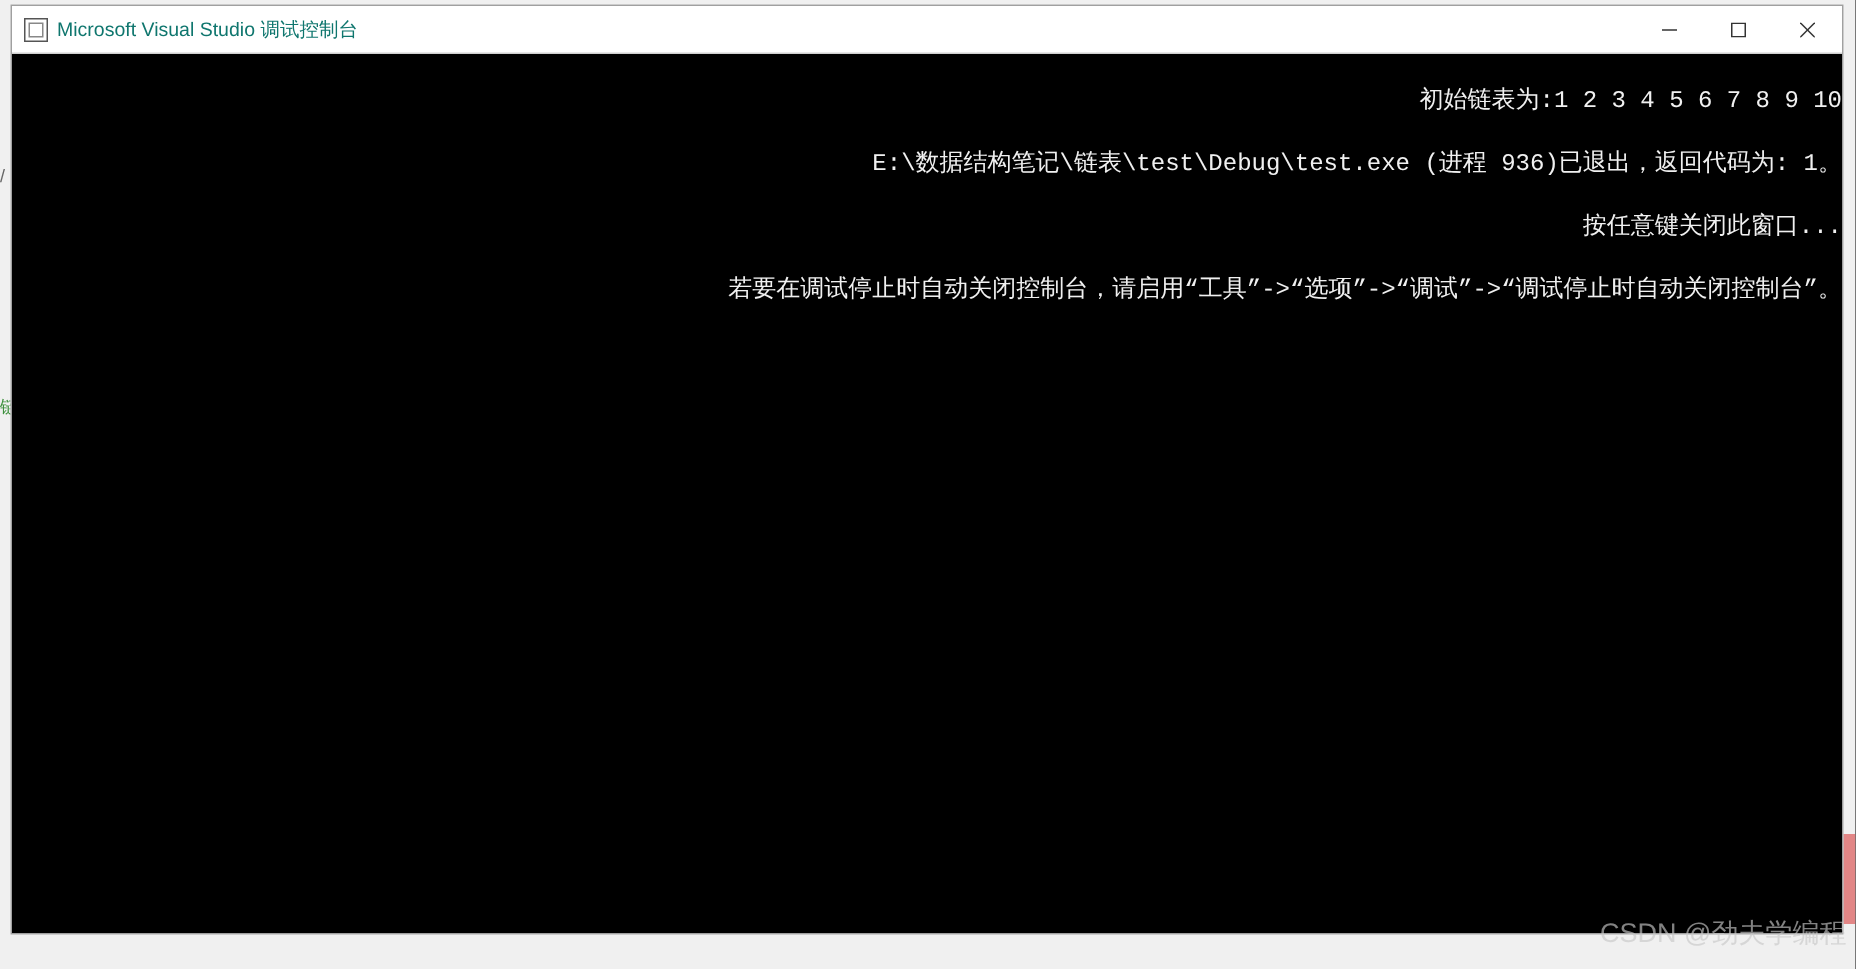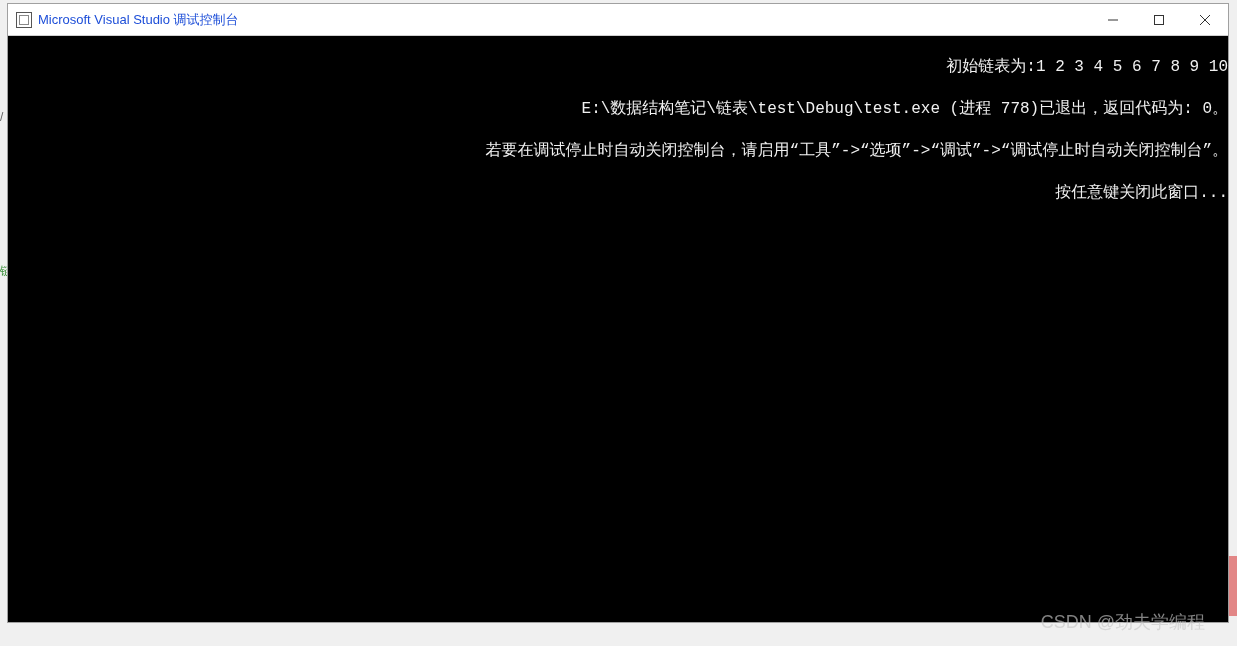--- a/index.html
+++ b/index.html
@@ -53,21 +53,21 @@
       position: absolute;
       top: 2px;
       left: 2px;
       right: 2px;
       bottom: 2px;
       border: 1px solid #888;
     }
     
     .titlebar-title {
       font-size: 13px;
-      color: #1d4ed8;
+      color: #0f766e;
       flex: 1;
     }
     
     .titlebar-controls {
       display: flex;
       height: 100%;
     }
     
     .titlebar-btn {
       width: 46px;
@@ -96,21 +96,21 @@
       text-align: right;
     }
     
     .console-area .line {
       white-space: pre;
     }
     
     .watermark {
       position: absolute;
       bottom: 12px;
-      right: 32px;
+      right: 6px;
       font-size: 18px;
       color: rgba(200, 200, 200, 0.65);
       font-family: "Microsoft YaHei", sans-serif;
       pointer-events: none;
     }
     
     .left-fragment {
       position: absolute;
       left: 0;
       top: 110px;
@@ -161,19 +161,19 @@
       <div class="titlebar-btn">
         <svg viewBox="0 0 10 10">
             <line x1="0" y1="0" x2="10" y2="10" stroke="#333" stroke-width="1"></line>
             <line x1="10" y1="0" x2="0" y2="10" stroke="#333" stroke-width="1"></line>
           </svg>
       </div>
     </div>
   </div>
   <div class="console-area">
 <div class="line">初始链表为:1 2 3 4 5 6 7 8 9 10</div>
-<div class="line">E:\数据结构笔记\链表\test\Debug\test.exe (进程 778)已退出，返回代码为: 0。</div>
+<div class="line">E:\数据结构笔记\链表\test\Debug\test.exe (进程 936)已退出，返回代码为: 1。</div>
+<div class="line">按任意键关闭此窗口...</div>
 <div class="line">若要在调试停止时自动关闭控制台，请启用“工具”-&gt;“选项”-&gt;“调试”-&gt;“调试停止时自动关闭控制台”。</div>
-<div class="line">按任意键关闭此窗口...</div>
   </div>
 </div>
 
 <div class="watermark">CSDN @劲夫学编程</div>
 
 </body></html>

